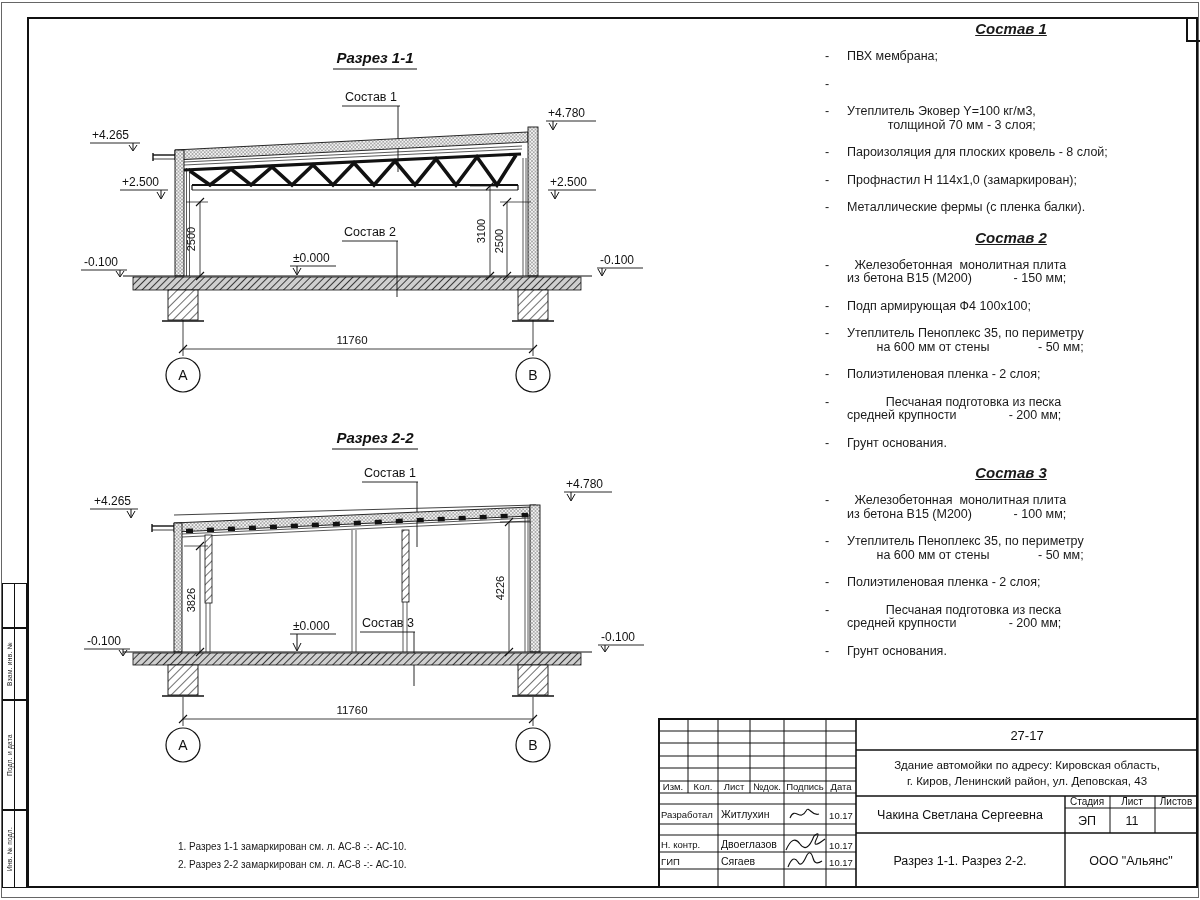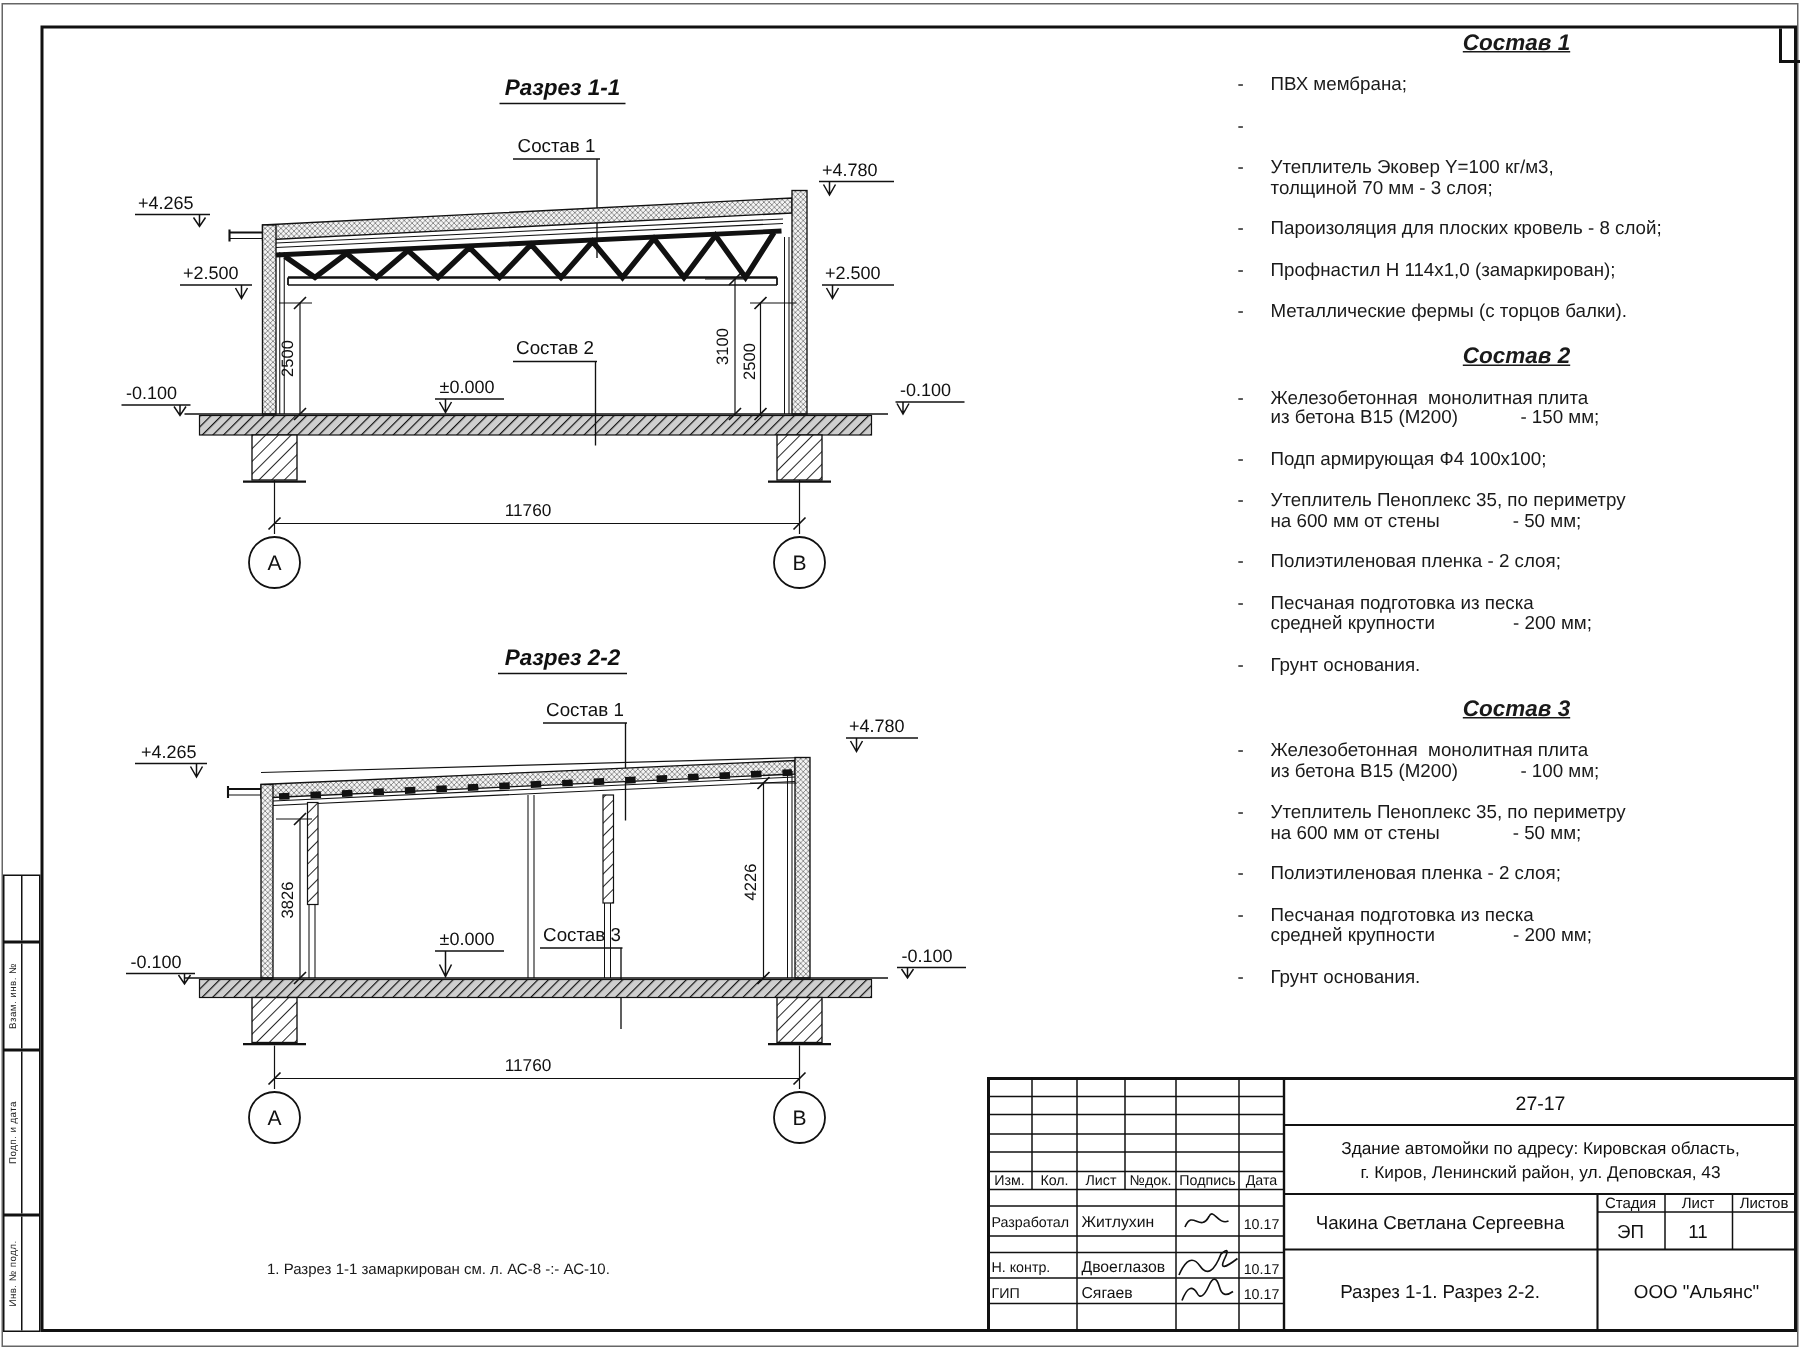--- a/index.html
+++ b/index.html
@@ -12,21 +12,21 @@
   .strip-box{left:2px;width:25px;border:1px solid #111;box-sizing:border-box;}
   .strip-box .vline{position:absolute;left:11px;top:0;bottom:0;width:1px;background:#111;}
   .strip-box .vtext{position:absolute;left:6px;top:50%;transform:translate(-50%,-50%) rotate(-90deg);
       font-size:6.5px;white-space:nowrap;letter-spacing:.3px;color:#222;}
   .comp{left:822px;top:20px;width:378px;}
   .comp-title{text-align:center;font-style:italic;font-weight:bold;font-size:15px;
       text-decoration:underline;margin:0 0 13px 0;}
   .comp-title.mt{margin-top:14px;}
   .citem{display:flex;margin-bottom:14px;font-size:12.5px;line-height:13.5px;}
   .citem .dash{width:22px;flex:none;padding-left:3px;}
-  .citem .txt{white-space:pre-wrap;}
+  .citem .txt{white-space:pre-wrap;text-align:right;}
   .notes{left:178px;top:838px;font-size:10px;line-height:17.5px;}
   svg text{fill:#111;font-family:"Liberation Sans",sans-serif;}
   .dwg{position:absolute;}
 </style>
 </head>
 <body>
 
 <div class="abs frame-outer"></div>
 <div class="abs frame-inner"></div>
 <div class="abs corner-box"></div>
@@ -290,20 +290,21 @@
     <text x="183" y="750" font-size="14" text-anchor="middle">А</text>
   </g>
   <g>
     <circle cx="533" cy="745" r="17" fill="none" stroke="#111" stroke-width="1.2"></circle>
     <text x="533" y="750" font-size="14" text-anchor="middle">В</text>
   </g>
 </svg>
 
 <div class="abs notes">
   <div>1. Разрез 1-1 замаркирован см. л. АС-8 -:- АС-10.</div>
+  <div>2. Разрез 2-2 замаркирован см. л. АС-8 -:- АС-10.</div>
 </div>
 
 <div class="abs comp">
   <div class="comp-title">Состав 1</div>
   <div class="citem">
       <span class="dash">-</span>
       <span class="txt">ПВХ мембрана;</span>
     </div>
   <div class="citem">
       <span class="dash">-</span>
@@ -316,21 +317,21 @@
   <div class="citem">
       <span class="dash">-</span>
       <span class="txt">Пароизоляция для плоских кровель - 8 слой;</span>
     </div>
   <div class="citem">
       <span class="dash">-</span>
       <span class="txt">Профнастил Н 114х1,0 (замаркирован);</span>
     </div>
   <div class="citem">
       <span class="dash">-</span>
-      <span class="txt">Металлические фермы (с торцов балки).</span>
+      <span class="txt">Металлические фермы (с пленка балки).</span>
     </div>
 
   <div class="comp-title mt">Состав 2</div>
   <div class="citem">
       <span class="dash">-</span>
       <span class="txt">Железобетонная  монолитная плита
 из бетона В15 (М200)            - 150 мм;</span>
     </div>
   <div class="citem">
       <span class="dash">-</span>

